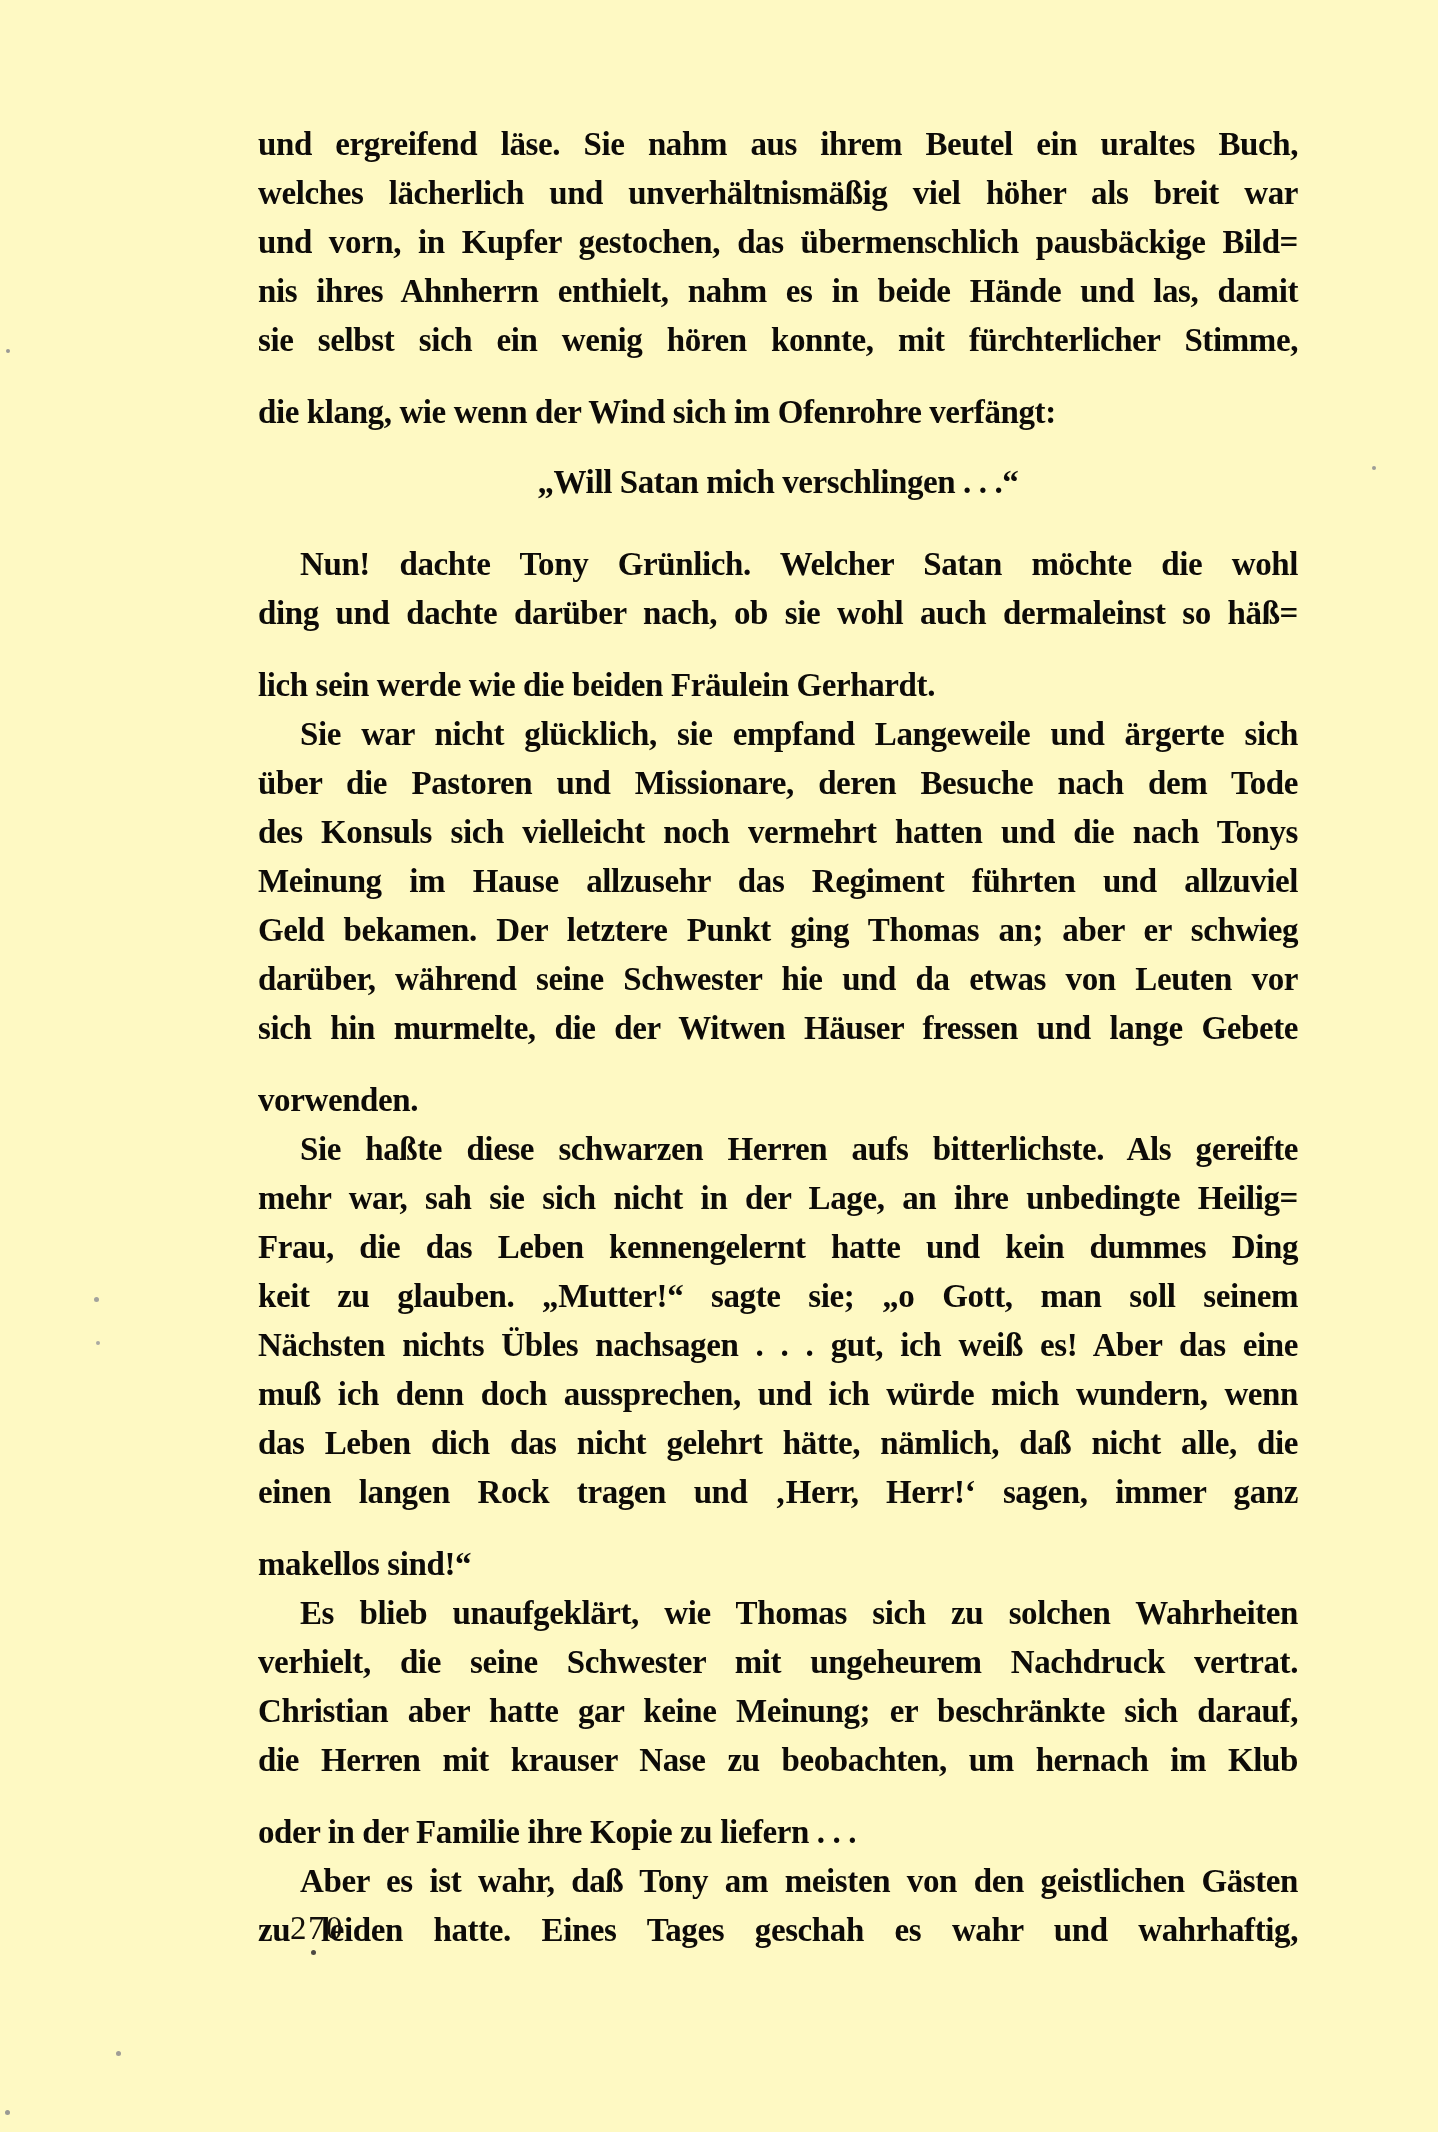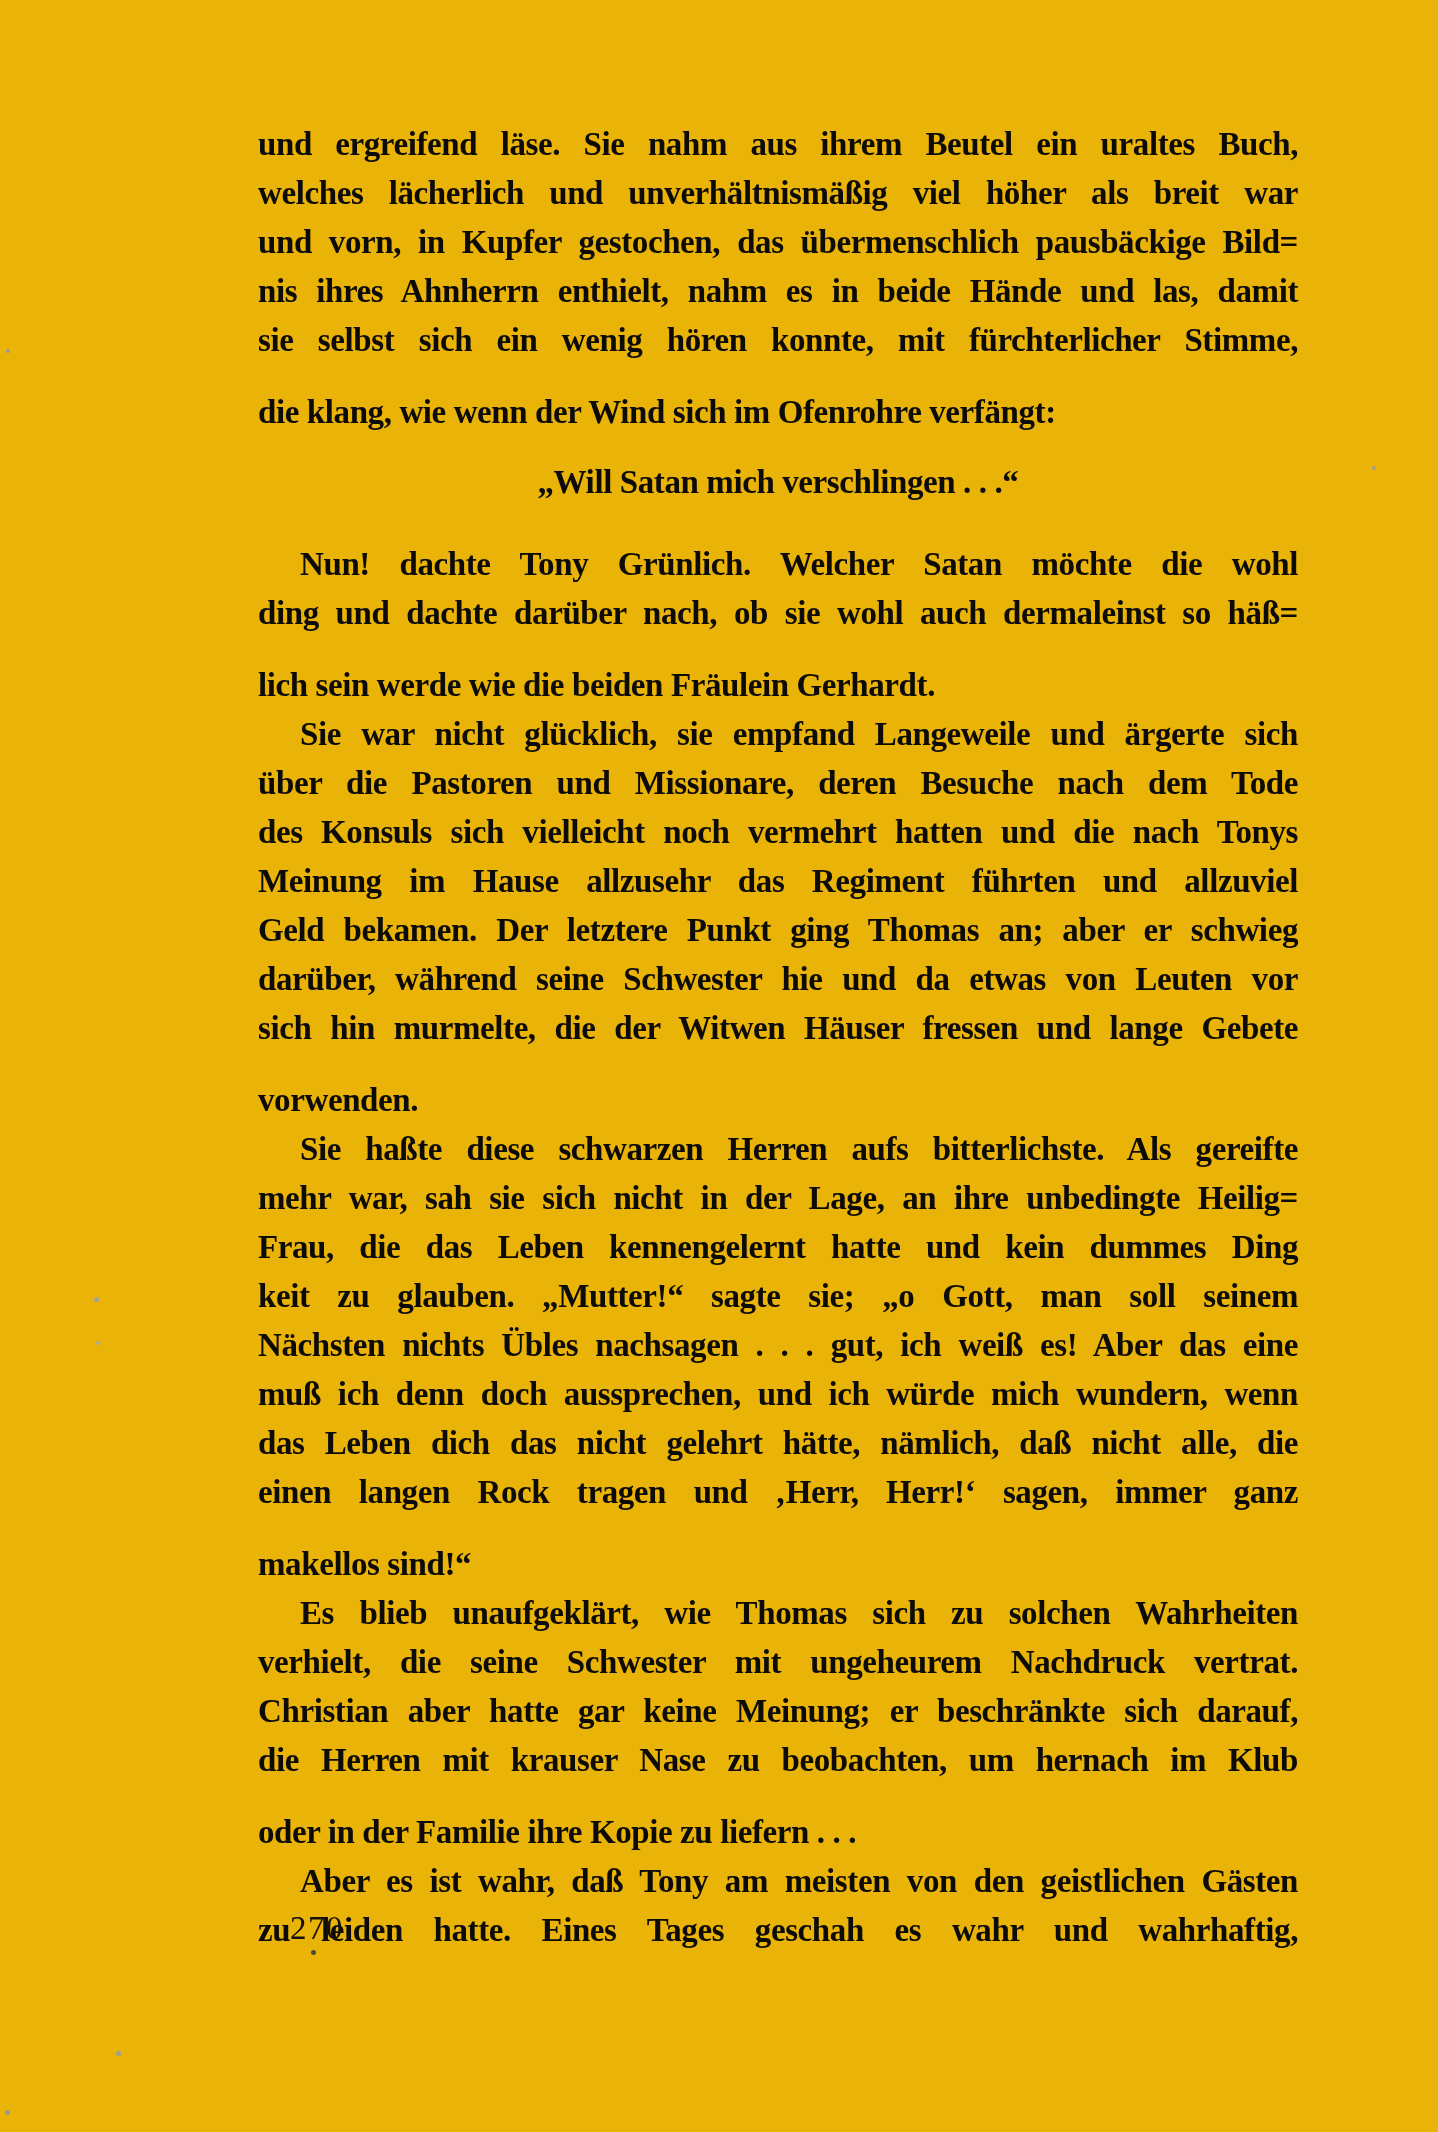--- a/index.html
+++ b/index.html
@@ -7,21 +7,21 @@
     padding: 0;
     width: 1438px;
     height: 2132px;
     overflow: hidden;
     background: #ffffff;
   }
   .page {
     position: relative;
     width: 1438px;
     height: 2132px;
-    background: #eab308;
+    background: #fef9c3;
     color: #0d0b08;
     font-family: "Liberation Serif", "DejaVu Serif", serif;
   }
   .text-block {
     position: absolute;
     left: 258px;
     top: 120px;
     width: 1040px;
     font-size: 33px;
     font-weight: bold;

